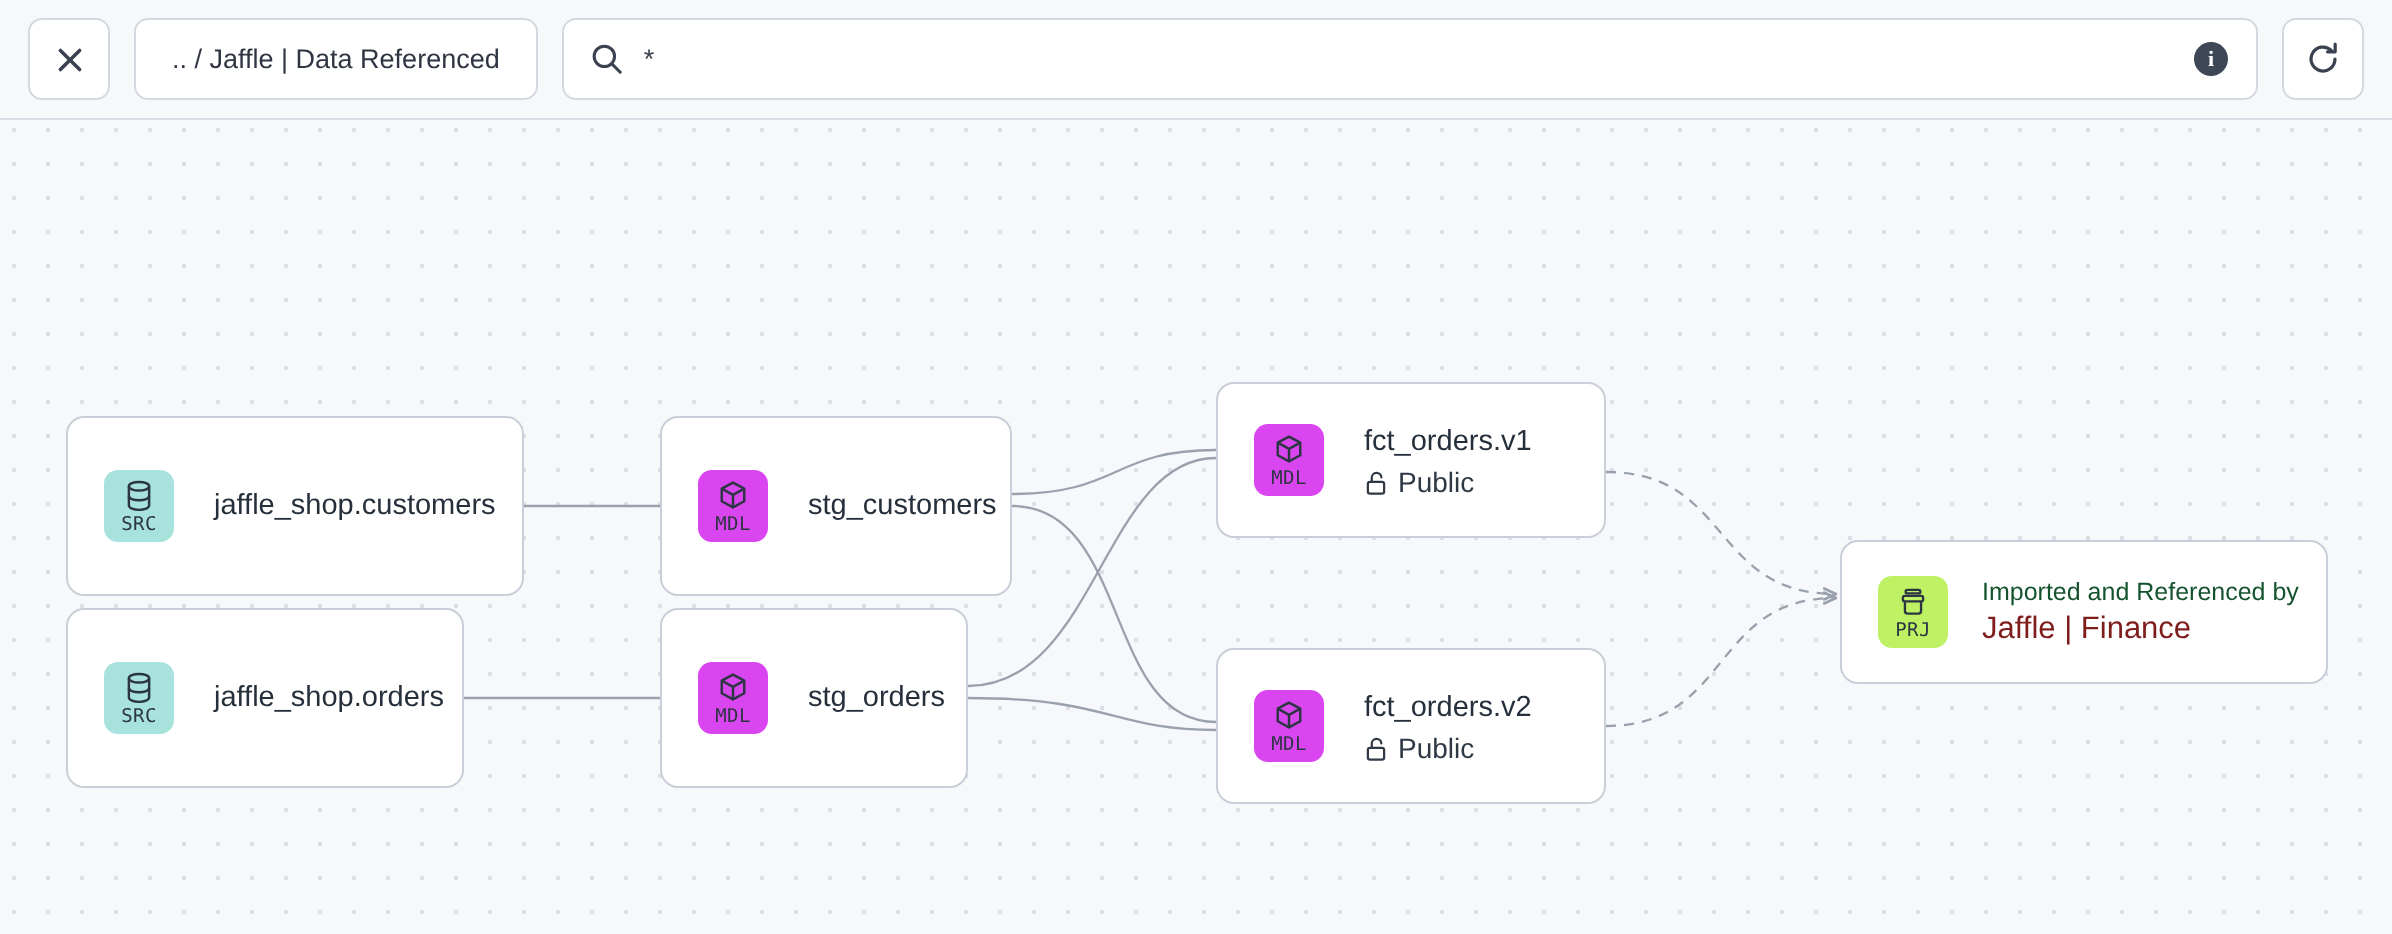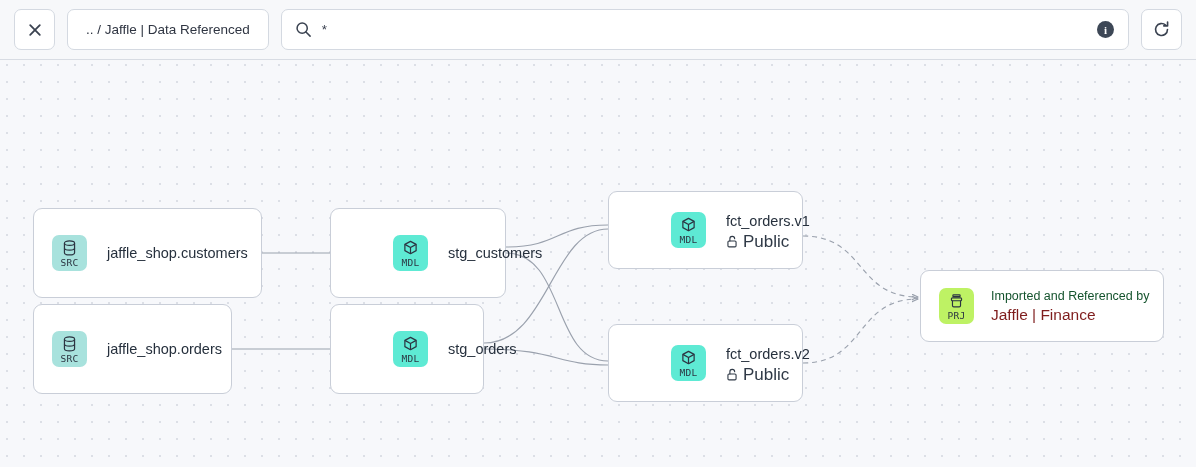--- a/index.html
+++ b/index.html
@@ -155,41 +155,41 @@
   }
   .node-icon .kind {
     font-size: 9.5px;
     letter-spacing: 0.2px;
     color: #2c3542;
     font-family: "DejaVu Sans Mono", monospace;
     line-height: 11px;
     margin-top: 1px;
   }
   .icon-src { background: #a8e2dd; }
-  .icon-mdl { background: #5eead4; margin-left: 44px; }
+  .icon-mdl { background: #d946ef; }
   .icon-prj { background: #bef264; }
 
   .node-text { display: flex; flex-direction: column; justify-content: space-between; min-width: 0; }
   .node-title {
     font-size: 14.5px;
     color: #26303d;
     line-height: 20px;
     white-space: nowrap;
   }
   .node-title-lg {
     font-size: 15.5px;
     color: #7f1d1d;
     line-height: 21px;
     white-space: nowrap;
   }
   .node-sub {
     display: flex;
     align-items: center;
     gap: 5px;
-    font-size: 17px;
+    font-size: 14px;
     color: #2f3946;
     line-height: 17px;
     margin-top: 2px;
     white-space: nowrap;
   }
   .node-eyebrow {
     font-size: 12.5px;
     color: #14532d;
     line-height: 16px;
     white-space: nowrap;

